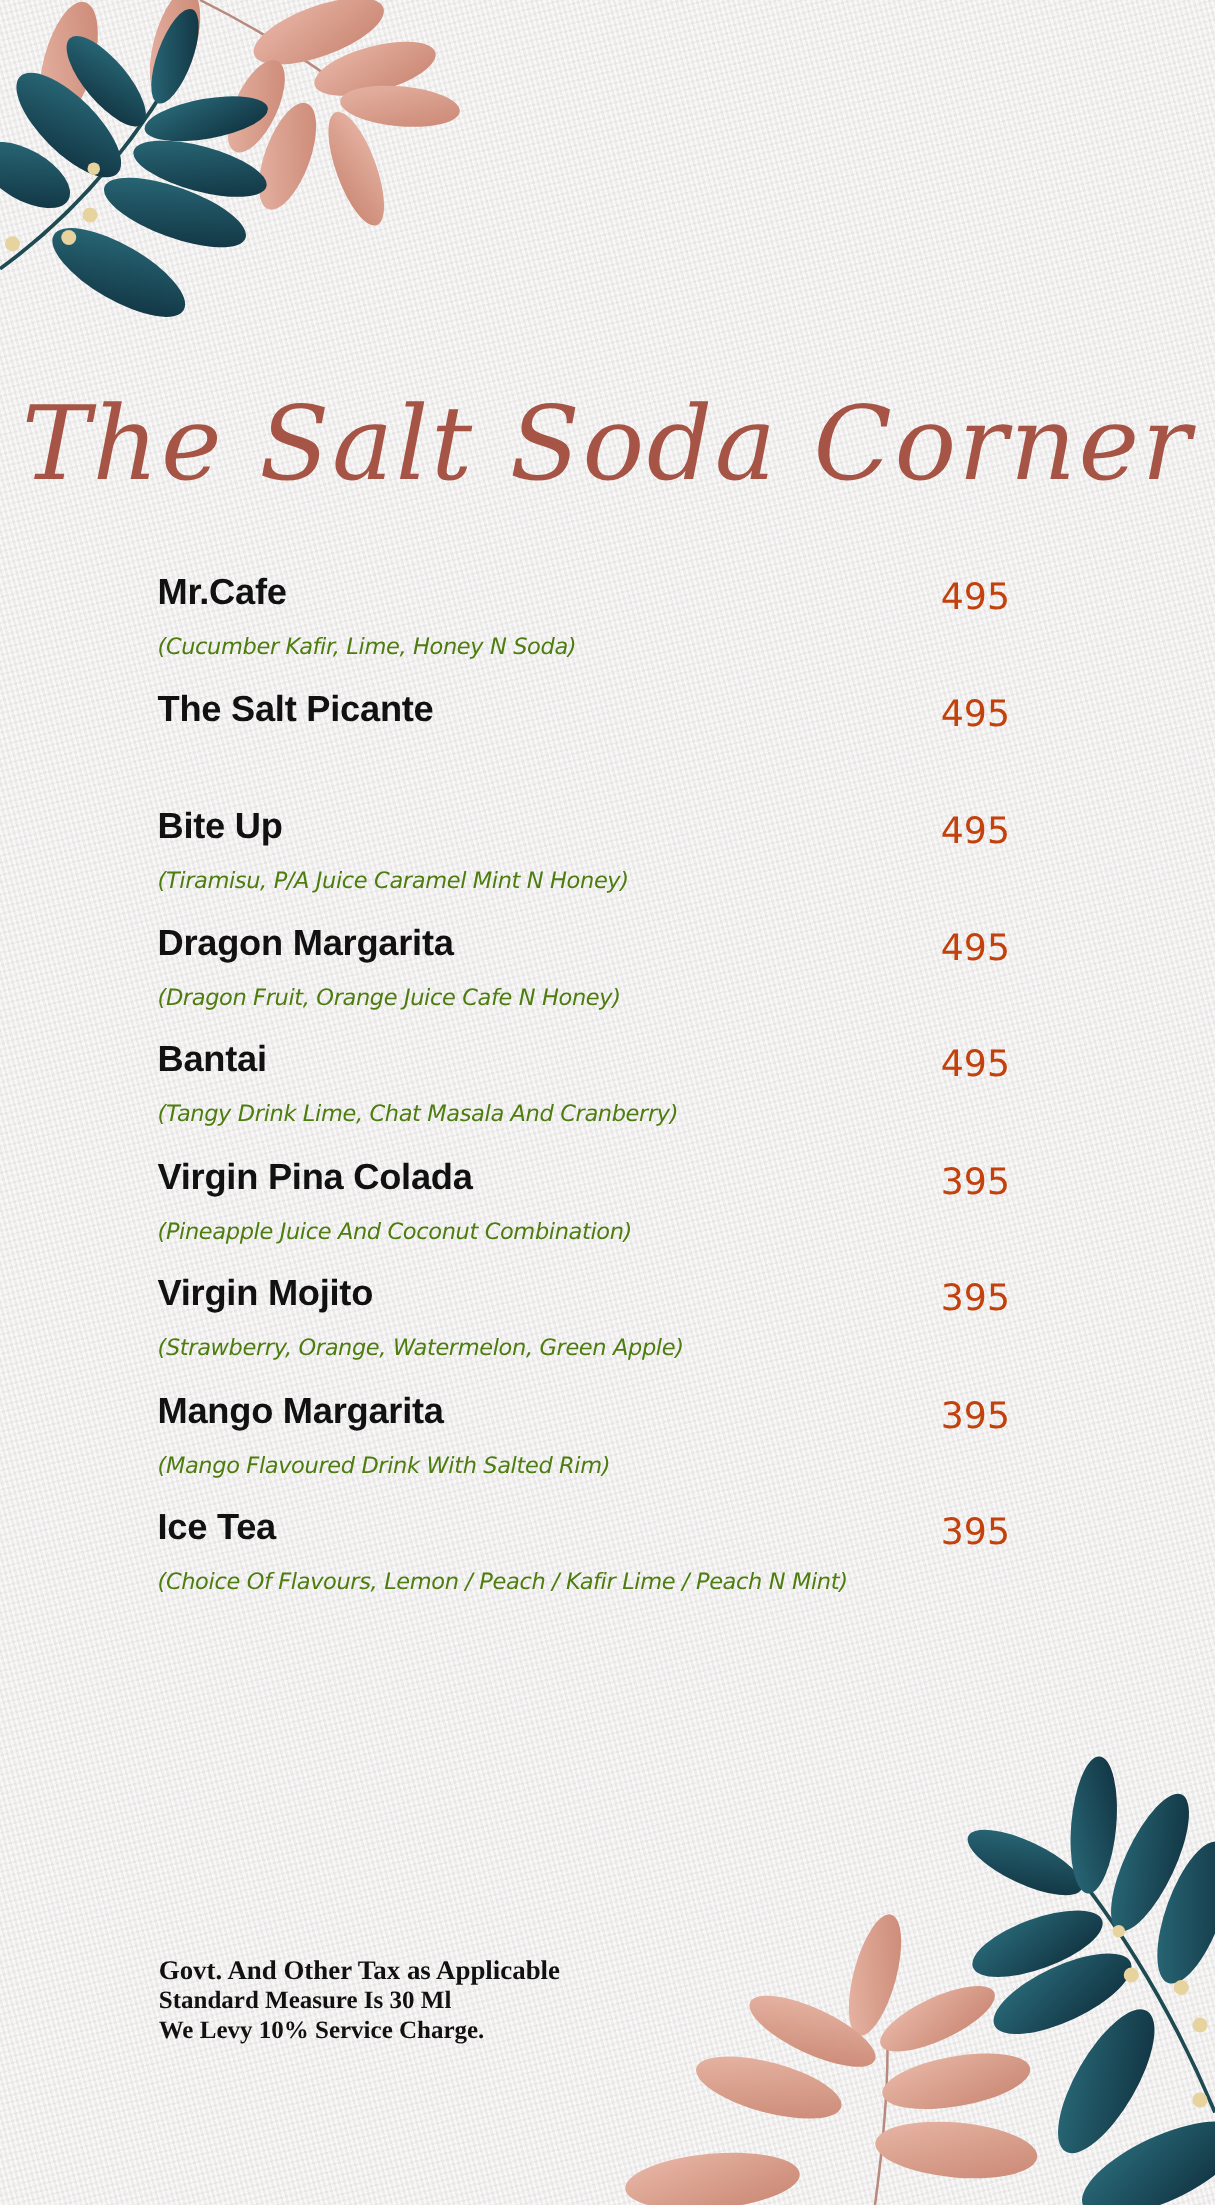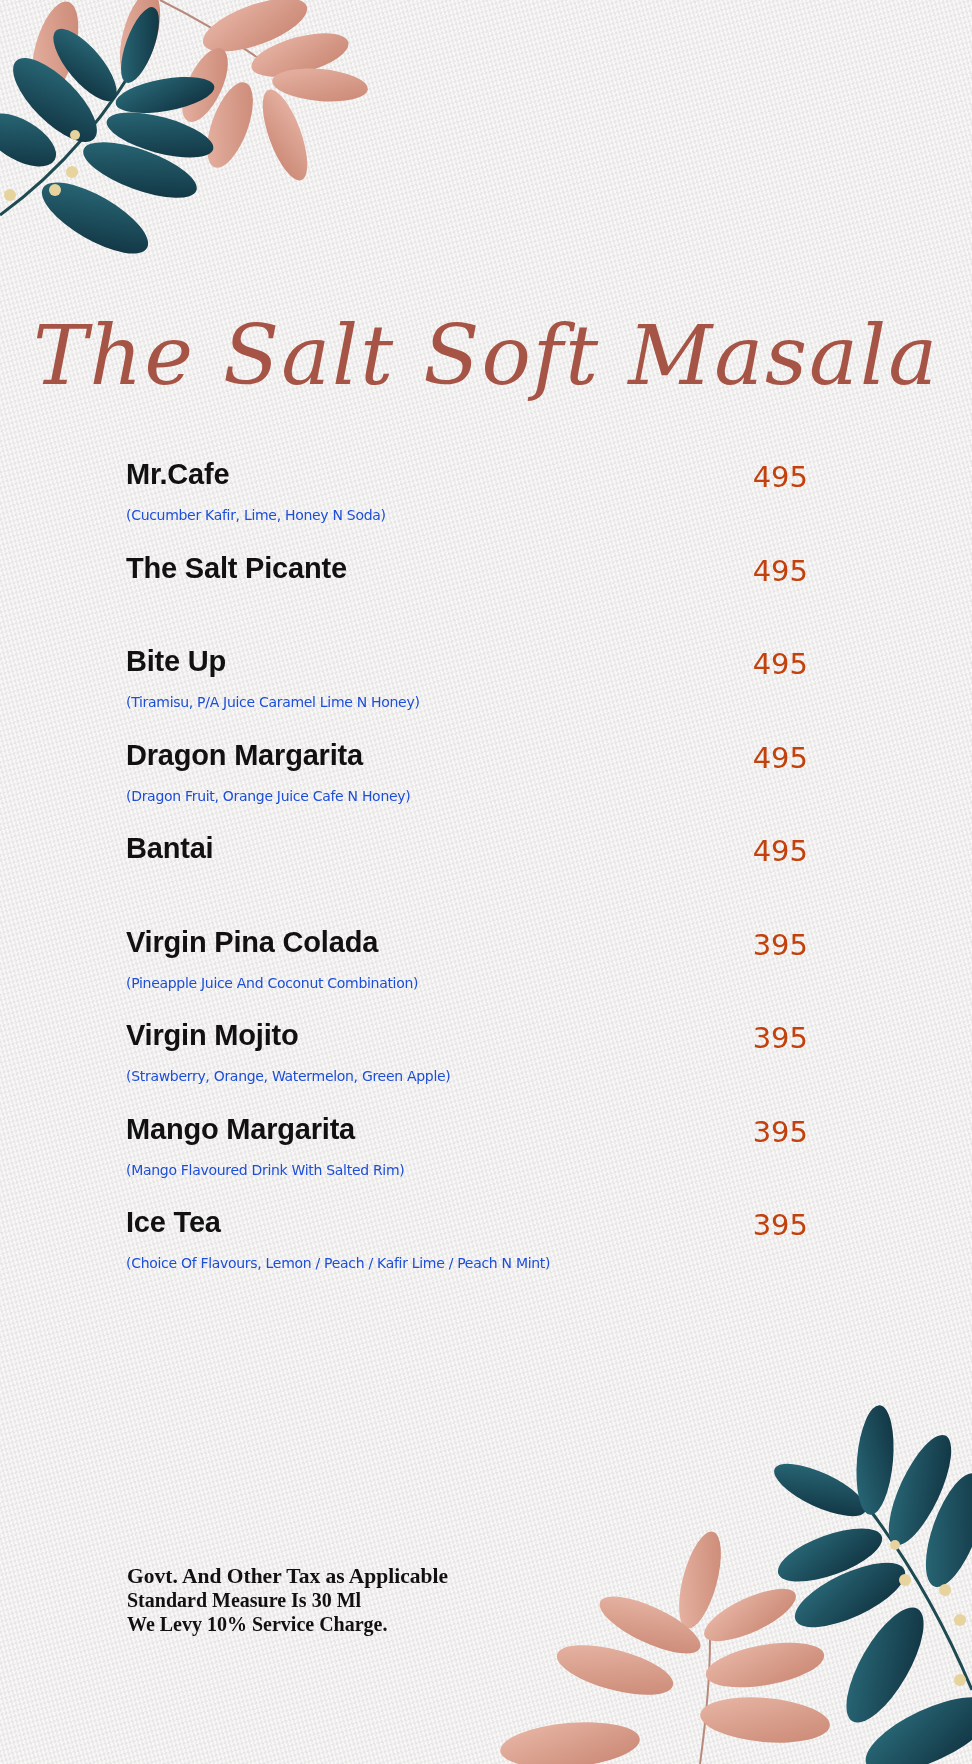--- a/index.html
+++ b/index.html
@@ -23,21 +23,21 @@
   }
   .menu { position:absolute; left:126px; top:458px; width:688px; }
   .item { position:relative; height:93.5px; }
   .item-name {
     position:absolute; left:0; top:0;
     font-family:"Liberation Sans", sans-serif; font-weight:bold; font-size:29px; color:#111;
     letter-spacing:-0.2px;
   }
   .item-desc {
     position:absolute; left:0; top:49px;
-    font-family:"DejaVu Sans", sans-serif; font-size:14px; color:#1d4ed8; letter-spacing:-0.3px;
+    font-family:"DejaVu Sans", sans-serif; font-size:18px; color:#4d7c0f; letter-spacing:-0.3px;font-style:italic;
   }
   .item-price {
     position:absolute; right:6px; top:2px;
     font-family:"DejaVu Sans", sans-serif; font-size:29px; color:#c2410c;
   }
   .footer {
     position:absolute; left:127px; top:1564px;
     font-family:"Liberation Serif", serif; font-weight:bold; color:#111;
   }
   .footer .l1 { font-size:21.5px; line-height:24px; }
@@ -109,45 +109,46 @@
   <ellipse cx="350" cy="205" rx="60" ry="22" transform="rotate(-25 350 205)" fill="url(#tl2)"></ellipse>
   <ellipse cx="385" cy="275" rx="65" ry="24" transform="rotate(-60 385 275)" fill="url(#tl2)"></ellipse>
   <ellipse cx="430" cy="345" rx="70" ry="26" transform="rotate(-25 430 345)" fill="url(#tl2)"></ellipse>
   <circle cx="395" cy="155" r="5" fill="#e6d39d"></circle>
   <circle cx="405" cy="190" r="6" fill="#e6d39d"></circle>
   <circle cx="445" cy="200" r="6" fill="#e6d39d"></circle>
   <circle cx="460" cy="230" r="6" fill="#e6d39d"></circle>
   <circle cx="460" cy="290" r="6" fill="#e6d39d"></circle>
 </svg>
 
-<div class="title">The Salt Soft Masala</div>
+<div class="title">The Salt Soda Corner</div>
 
 <div class="menu">
   <div class="item">
     <span class="item-name">Mr.Cafe</span>
     <span class="item-price">495</span>
     <span class="item-desc">(Cucumber Kafir, Lime, Honey N Soda)</span>
   </div>
   <div class="item">
     <span class="item-name">The Salt Picante</span>
     <span class="item-price">495</span>
   </div>
   <div class="item">
     <span class="item-name">Bite Up</span>
     <span class="item-price">495</span>
-    <span class="item-desc">(Tiramisu, P/A Juice Caramel Lime N Honey)</span>
+    <span class="item-desc">(Tiramisu, P/A Juice Caramel Mint N Honey)</span>
   </div>
   <div class="item">
     <span class="item-name">Dragon Margarita</span>
     <span class="item-price">495</span>
     <span class="item-desc">(Dragon Fruit, Orange Juice Cafe N Honey)</span>
   </div>
   <div class="item">
     <span class="item-name">Bantai</span>
     <span class="item-price">495</span>
+    <span class="item-desc">(Tangy Drink Lime, Chat Masala And Cranberry)</span>
   </div>
   <div class="item">
     <span class="item-name">Virgin Pina Colada</span>
     <span class="item-price">395</span>
     <span class="item-desc">(Pineapple Juice And Coconut Combination)</span>
   </div>
   <div class="item">
     <span class="item-name">Virgin Mojito</span>
     <span class="item-price">395</span>
     <span class="item-desc">(Strawberry, Orange, Watermelon, Green Apple)</span>

